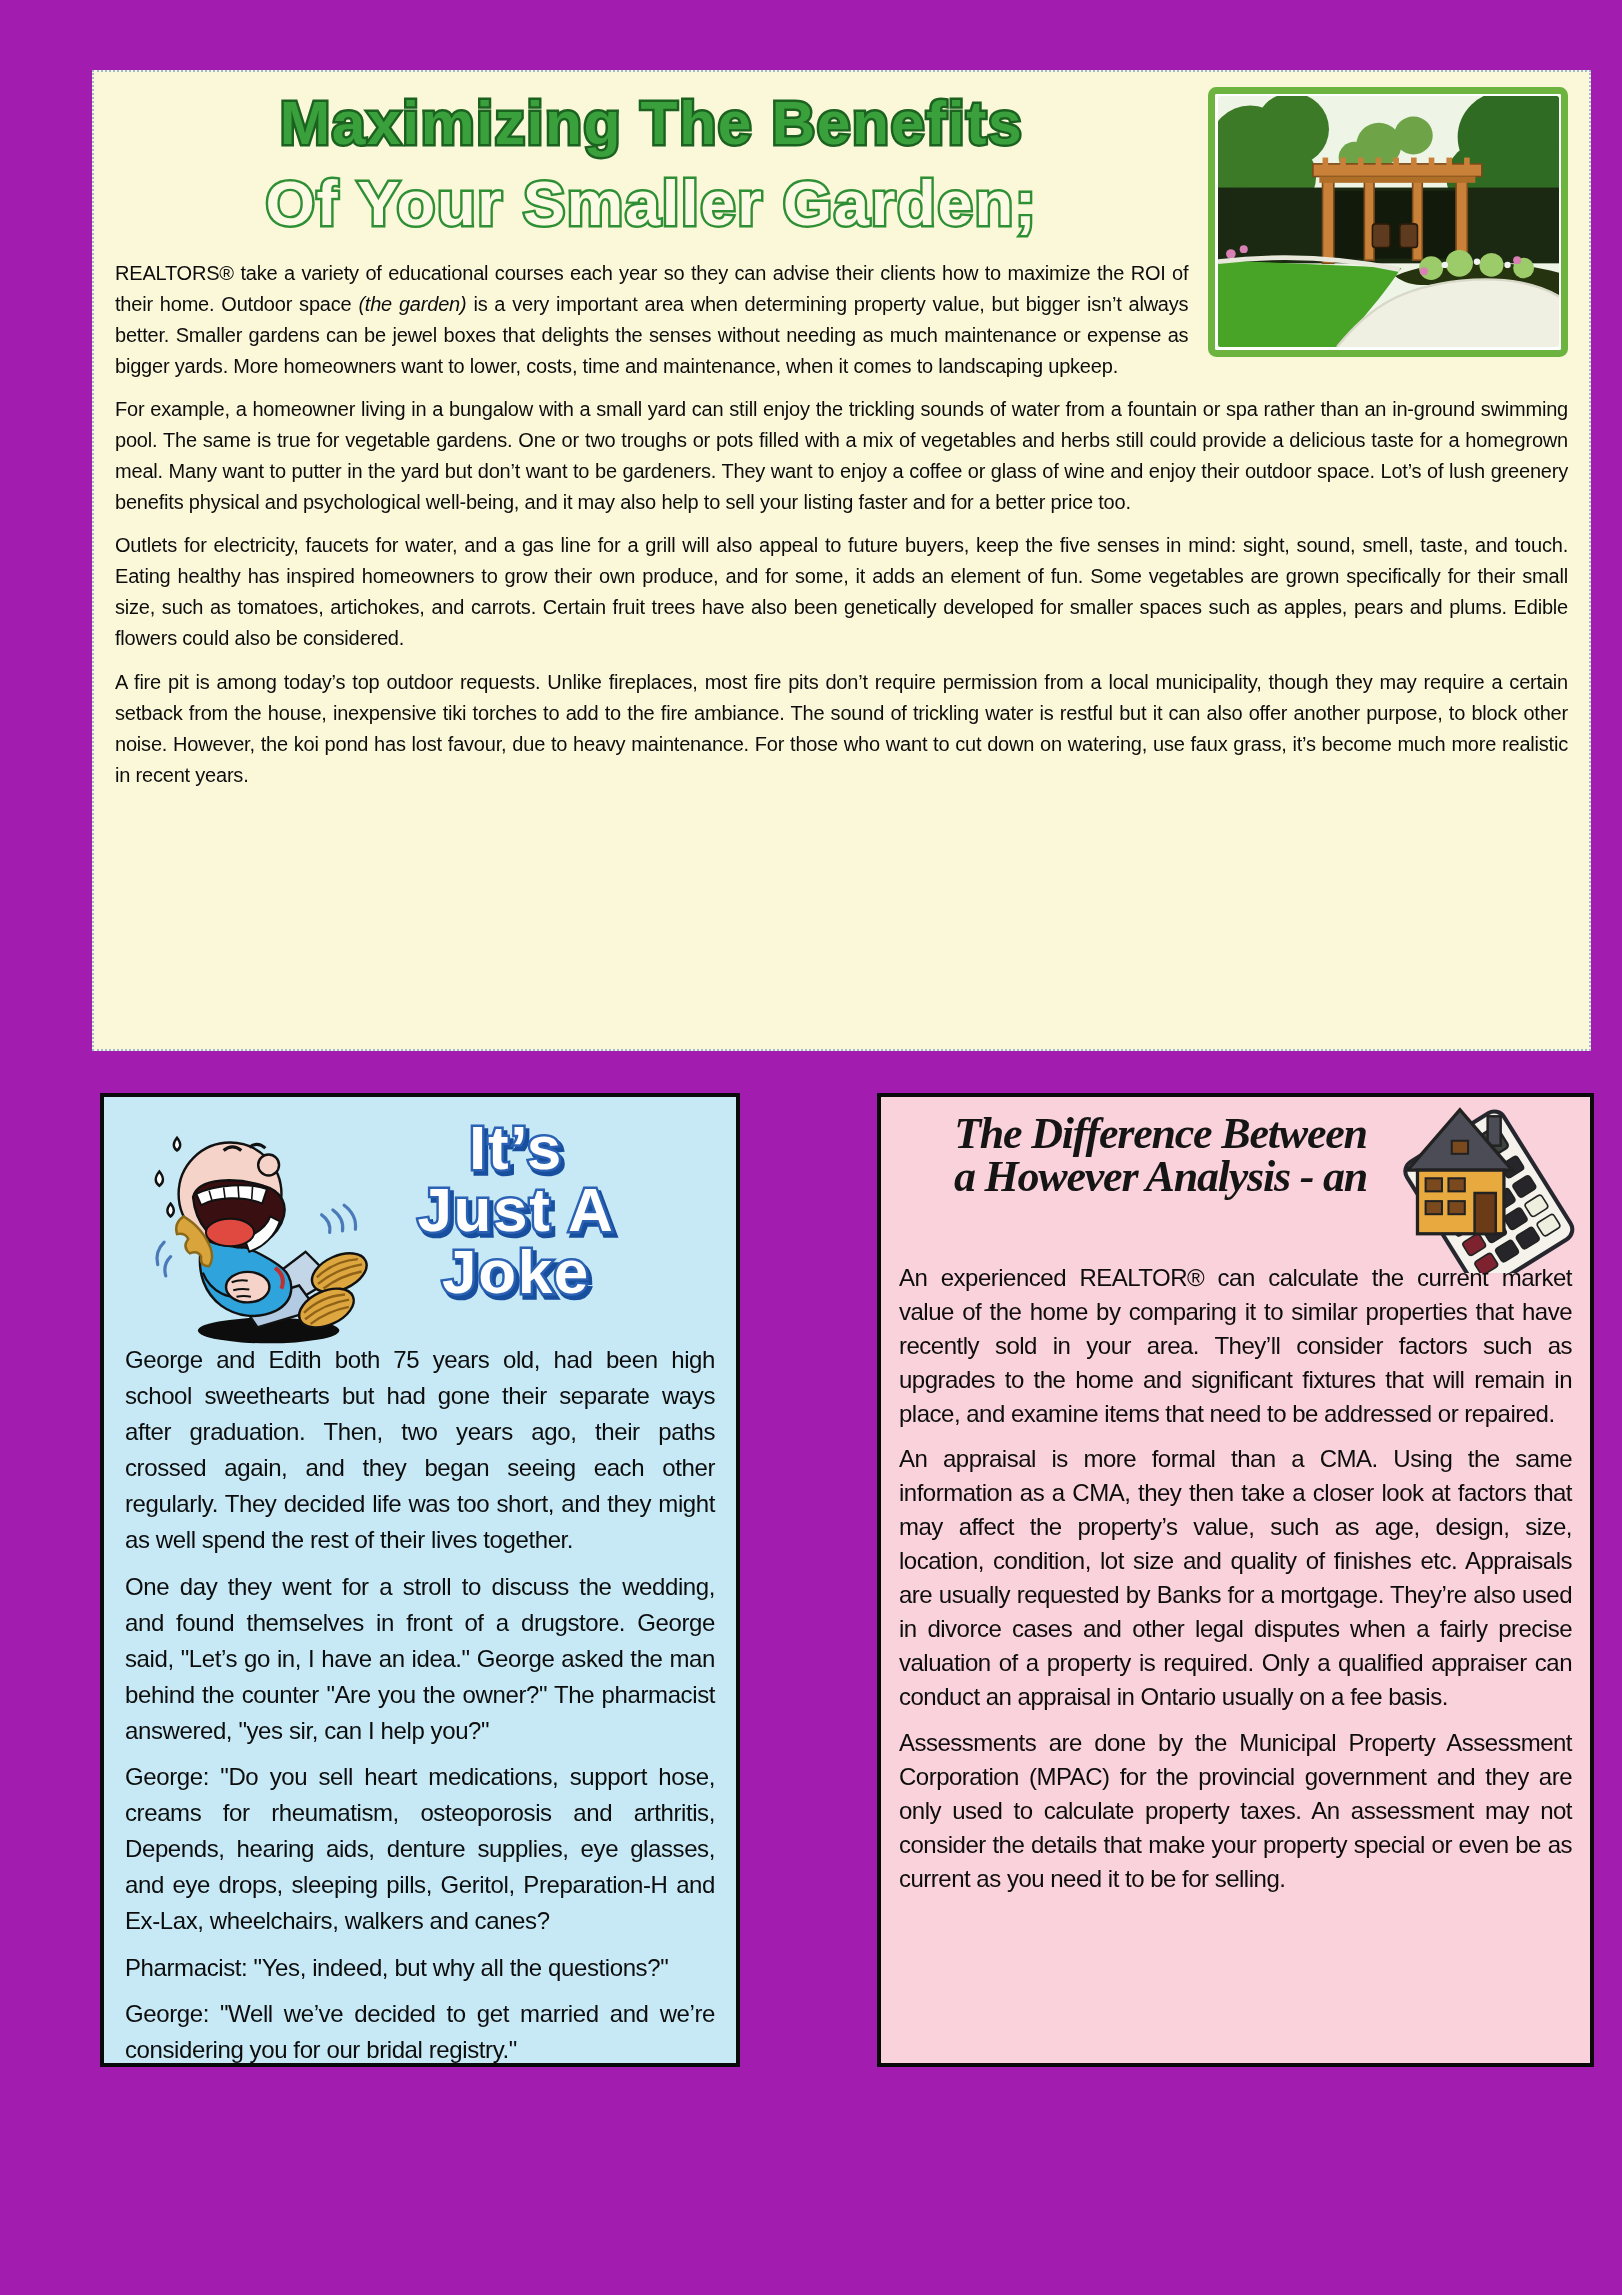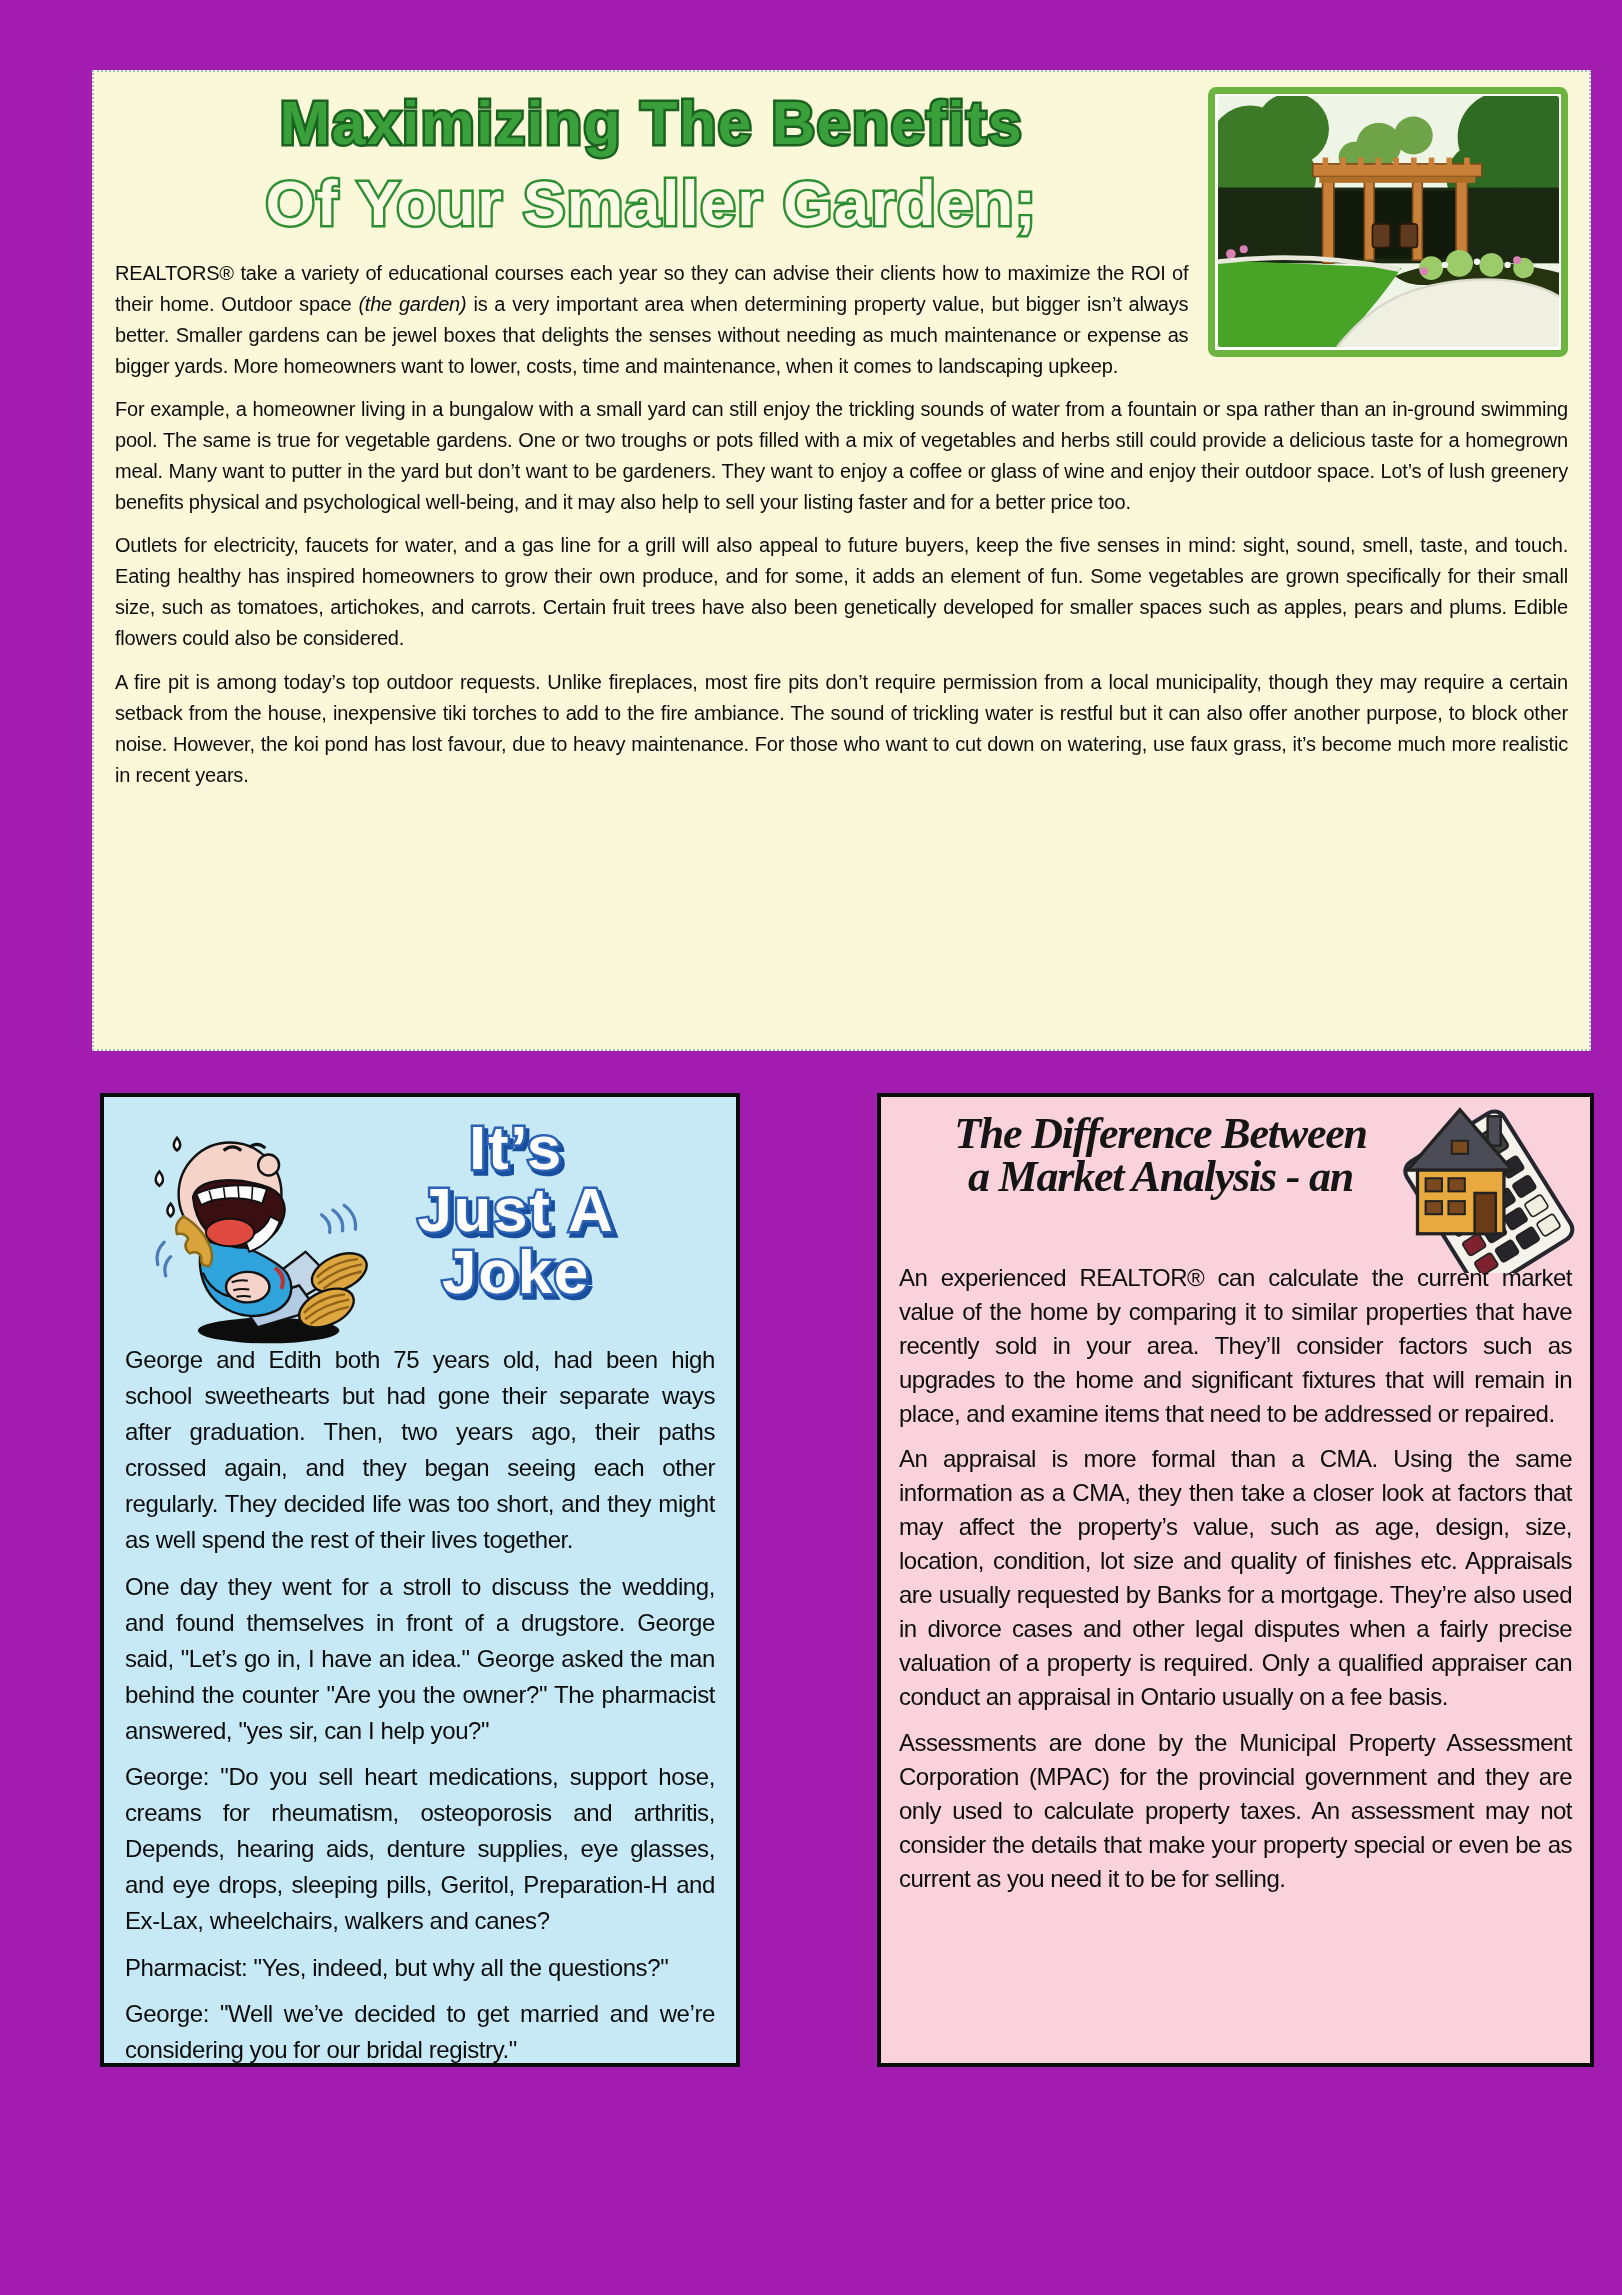--- a/index.html
+++ b/index.html
@@ -272,21 +272,21 @@
     <p class="joke-p">One day they went for a stroll to discuss the wedding, and found themselves in front of a drugstore. George said, "Let’s go in, I have an idea." George asked the man behind the counter "Are you the owner?" The pharmacist answered, "yes sir, can I help you?"</p>
     <p class="joke-p">George: "Do you sell heart medications, support hose, creams for rheumatism, osteoporosis and arthritis, Depends, hearing aids, denture supplies, eye glasses, and eye drops, sleeping pills, Geritol, Preparation-H and Ex-Lax, wheelchairs, walkers and canes?</p>
     <p class="joke-p">Pharmacist: "Yes, indeed, but why all the questions?"</p>
     <p class="joke-p">George: "Well we’ve decided to get married and we’re considering you for our bridal registry."</p>
   </section>
 
   <section id="analysis-box">
     <div id="analysis-header">
       <div id="analysis-title">
         <div>The Difference Between</div>
-        <div>a Market Analysis - an</div>
+        <div>a However Analysis - an</div>
       </div>
 
       <svg id="house-calc" viewBox="0 0 228 218">
 
         <g transform="rotate(-32 118 130)">
           <rect x="48" y="38" width="140" height="182" rx="14" fill="#F5F2EC" stroke="#26262E" stroke-width="5"></rect>
           <rect x="62" y="56" width="112" height="30" rx="4" fill="#3E443E" stroke="#222" stroke-width="3"></rect>
           <g stroke="#222" stroke-width="2">
             <g fill="#7E2230">
               <rect x="62" y="100" width="24" height="19" rx="4"></rect>

